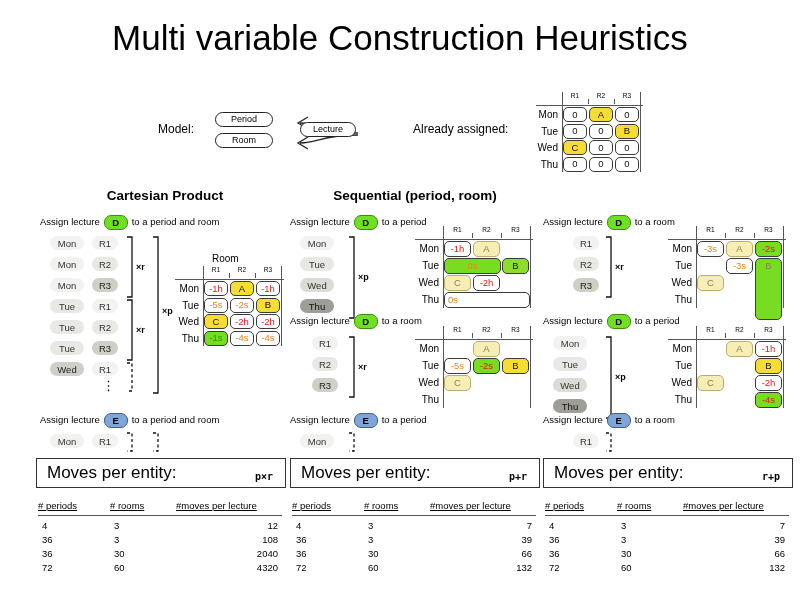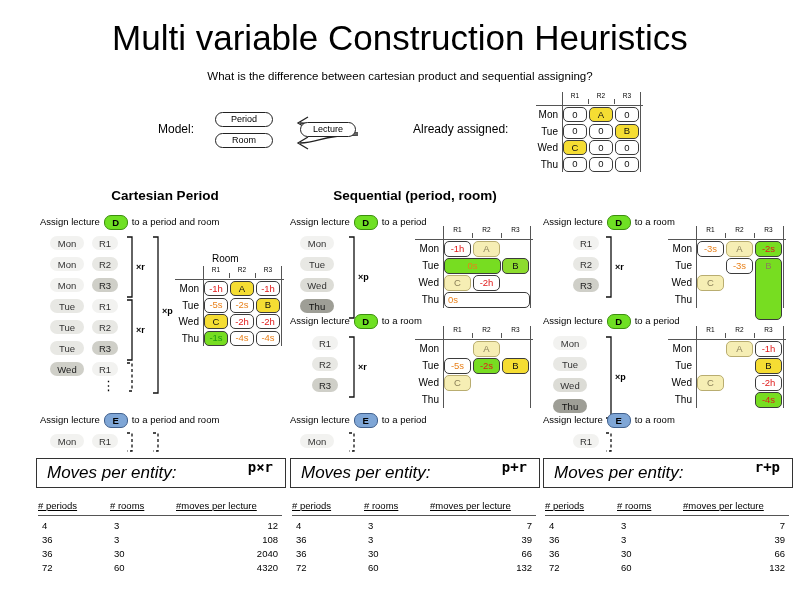--- a/index.html
+++ b/index.html
@@ -87,40 +87,39 @@
 
   
   .brk{position:absolute;}
 
   
   .movebox{
     position:absolute;border:1.4px solid #333;background:#fff;
     height:30px;box-sizing:border-box;
   }
   .movebox .mtxt{
-    position:absolute;left:10px;top:4px;font-size:17px;font-style:italic;
+    position:absolute;left:10px;top:4px;font-size:17px;
   }
   .movebox .mform{
-    position:absolute;right:12px;top:0;font-size:14px;font-weight:bold;
+    position:absolute;right:12px;top:12px;font-size:10px;font-weight:bold;
     font-family:"DejaVu Sans Mono", monospace;
   }
   .dtable{position:absolute;font-size:9.5px;}
   .dtable .th{position:absolute;font-size:9.5px;text-decoration:underline;}
   .dtable .rule{position:absolute;background:#555;height:1.2px;}
   .dtable .c-p{position:absolute;text-align:left;}
   .dtable .c-r{position:absolute;text-align:left;}
   .dtable .c-m{position:absolute;text-align:right;}
 </style>
 </head>
 <body>
 
 <div class="slide">
 
   <div class="title">Multi variable Construction Heuristics</div>
-  <div class="subtitle">What is the difference between cartesian product and sequential assigning?</div>
 
   <div class="model-label">Model:</div>
   <svg class="model-svg" width="160" height="60">
     <path d="M 90 18 C 110 18 110 28 148 28" stroke="#222" stroke-width="1.3" fill="none"></path>
     <path d="M 90 38 C 110 38 110 30 148 30" stroke="#222" stroke-width="1.3" fill="none"></path>
     <path d="M 98 12 L 88 18 L 98 24" stroke="#222" stroke-width="1.3" fill="none"></path>
     <path d="M 98 32 L 88 38 L 98 44" stroke="#222" stroke-width="1.3" fill="none"></path>
   </svg>
   <div class="pill mp-period">Period</div>
   <div class="pill mp-room">Room</div>
@@ -148,21 +147,21 @@
       <div class="rowlabel" style="left:-2px;top:49px;width:24px;">Wed</div>
       <div class="cell yellow t-dark" style="left:27px;top:48px;width:24px;height:15px;">C</div>
       <div class="cell plain t-dark" style="left:53px;top:48px;width:24px;height:15px;">0</div>
       <div class="cell plain t-dark" style="left:79px;top:48px;width:24px;height:15px;">0</div>
       <div class="rowlabel" style="left:-2px;top:65.5px;width:24px;">Thu</div>
       <div class="cell plain t-dark" style="left:27px;top:64.5px;width:24px;height:15px;">0</div>
       <div class="cell plain t-dark" style="left:53px;top:64.5px;width:24px;height:15px;">0</div>
       <div class="cell plain t-dark" style="left:79px;top:64.5px;width:24px;height:15px;">0</div>
     </div>
 
-  <div class="coltitle" style="left:40px;top:188px;">Cartesian Period</div>
+  <div class="coltitle" style="left:40px;top:188px;">Cartesian Product</div>
   <div class="coltitle" style="left:290px;top:188px;">Sequential (period, room)</div>
 
   <div id="col-bodies">
       <div class="assign" style="left:40px;top:215px;"><span>Assign lecture</span><span class="chip d">D</span><span>to a period and room</span></div>
       <div class="tok l0" style="left:50px;top:236px;width:34px;">Mon</div>
       <div class="tok l0" style="left:92px;top:236px;width:26px;">R1</div>
       <div class="tok l0" style="left:50px;top:257px;width:34px;">Mon</div>
       <div class="tok l1" style="left:92px;top:257px;width:26px;">R2</div>
       <div class="tok l0" style="left:50px;top:278px;width:34px;">Mon</div>
       <div class="tok l3" style="left:92px;top:278px;width:26px;">R3</div>

